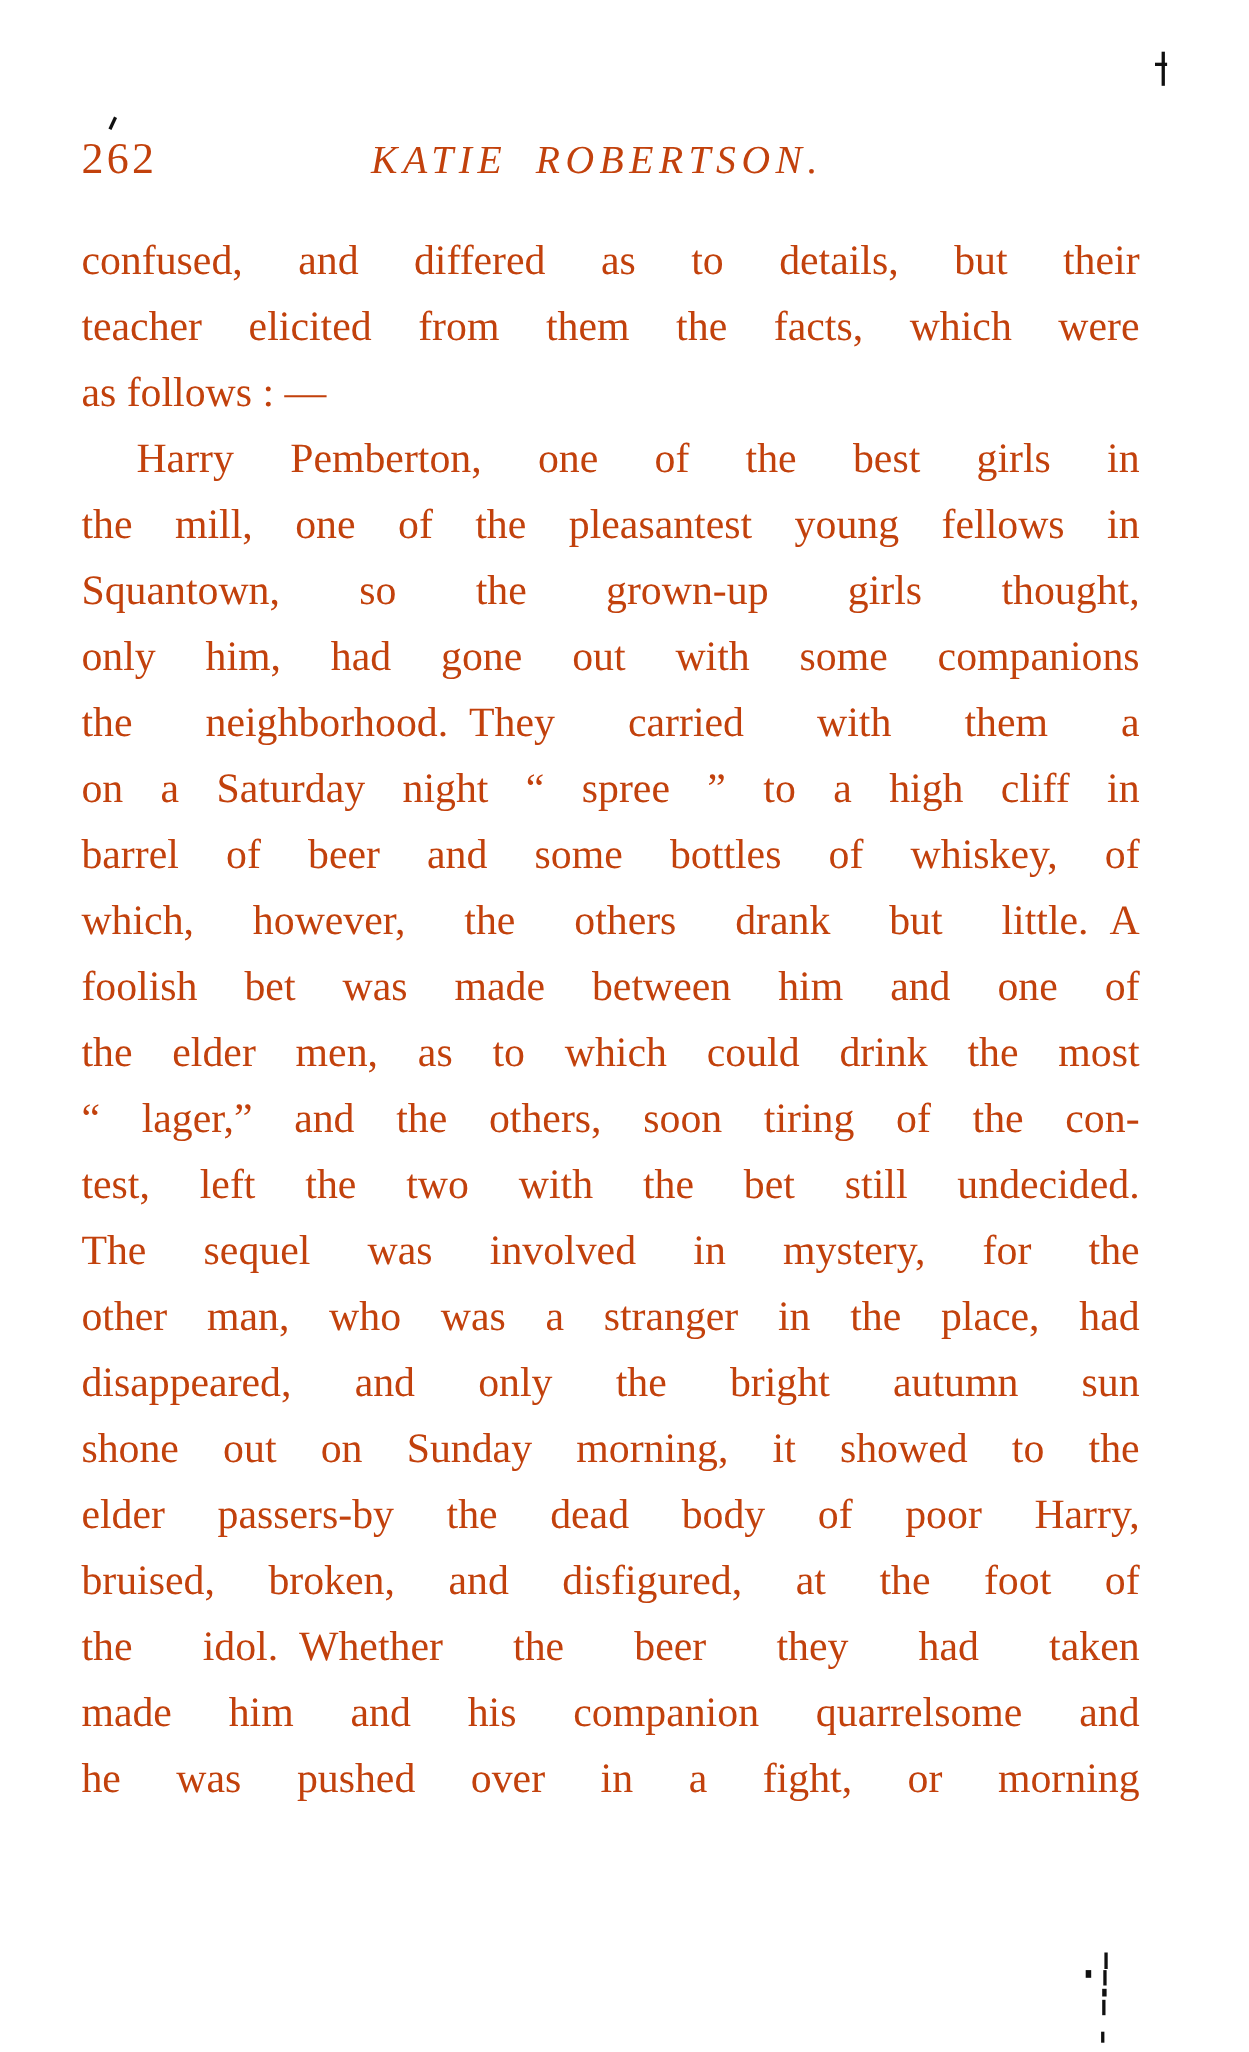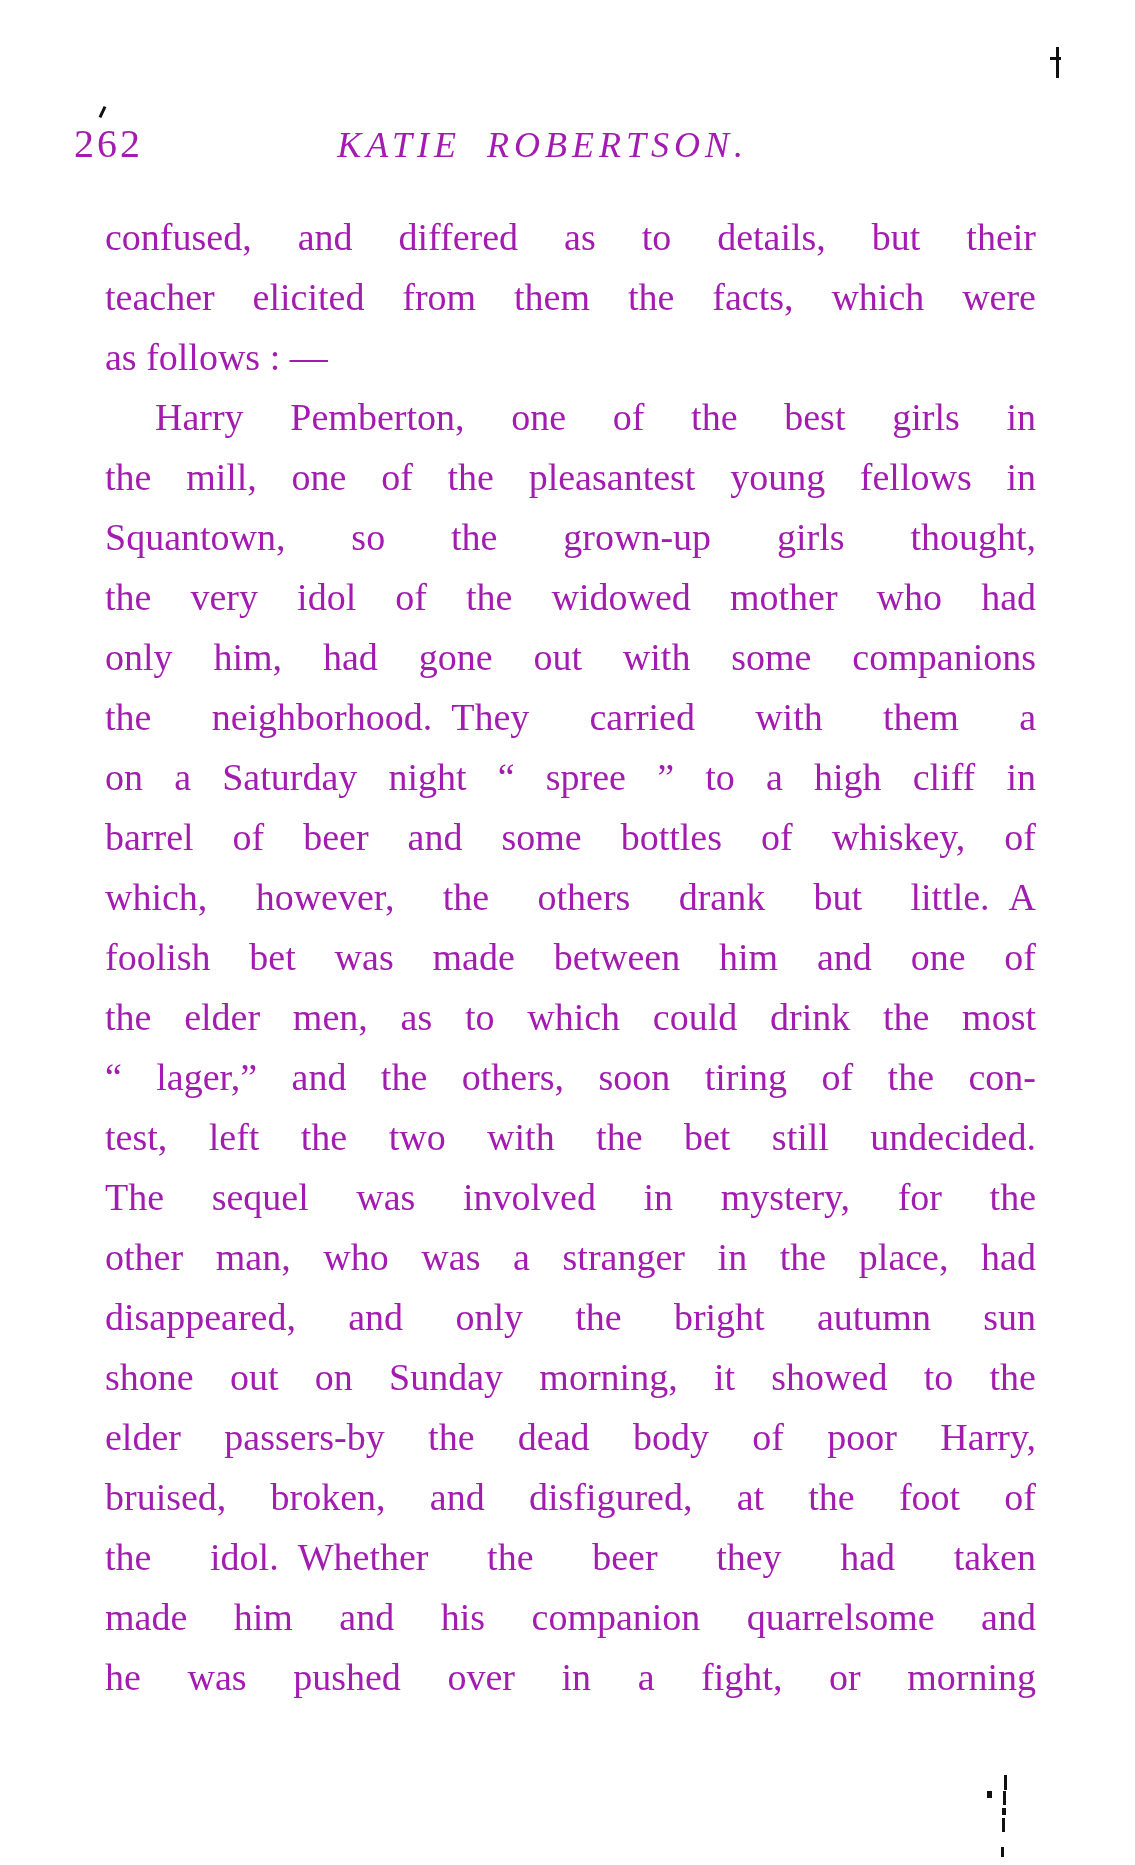--- a/index.html
+++ b/index.html
@@ -3,21 +3,21 @@
 <meta charset="utf-8">
 <style>
   html, body { margin: 0; padding: 0; background: #ffffff; }
 
   .page {
     position: relative;
     width: 1135px;
     height: 1865px;
     background: #ffffff;
     font-family: "Liberation Serif", serif;
-    color: #a21caf;
+    color: #c2410c;
     overflow: hidden;
   }
 
   
   .running-header {
     position: absolute;
     top: 116px;
     left: 74px;
     width: 962px;
     height: 54px;
@@ -43,21 +43,21 @@
 
   
   .body-text {
     position: absolute;
     left: 74px;
     top: 207px;
     width: 962px;
     font-size: 38px;
     line-height: 60px;
   }
-  .line { text-align: justify; margin-left: 31px; }
+  .line { text-align: justify; }
   .line.j { text-align-last: justify; }
   .line.indent { text-indent: 50px; }
 
   
   .art {
     position: absolute;
     background: #101010;
   }
 </style>
 </head>
@@ -70,21 +70,20 @@
     <span class="running-title">KATIE ROBERTSON.</span>
   </div>
 
   <div class="body-text">
     <div class="line j">confused, and differed as to details, but their</div>
     <div class="line j">teacher elicited from them the facts, which were</div>
     <div class="line">as follows : —</div>
     <div class="line j indent">Harry Pemberton, one of the best girls in</div>
     <div class="line j">the mill, one of the pleasantest young fellows in</div>
     <div class="line j">Squantown, so the grown-up girls thought,</div>
-    <div class="line j">the very idol of the widowed mother who had</div>
     <div class="line j">only him, had gone out with some companions</div>
     <div class="line j">the neighborhood. They carried with them a</div>
     <div class="line j">on a Saturday night “ spree ” to a high cliff in</div>
     <div class="line j">barrel of beer and some bottles of whiskey, of</div>
     <div class="line j">which, however, the others drank but little. A</div>
     <div class="line j">foolish bet was made between him and one of</div>
     <div class="line j">the elder men, as to which could drink the most</div>
     <div class="line j">“ lager,” and the others, soon tiring of the con-</div>
     <div class="line j">test, left the two with the bet still undecided.</div>
     <div class="line j">The sequel was involved in mystery, for the</div>

